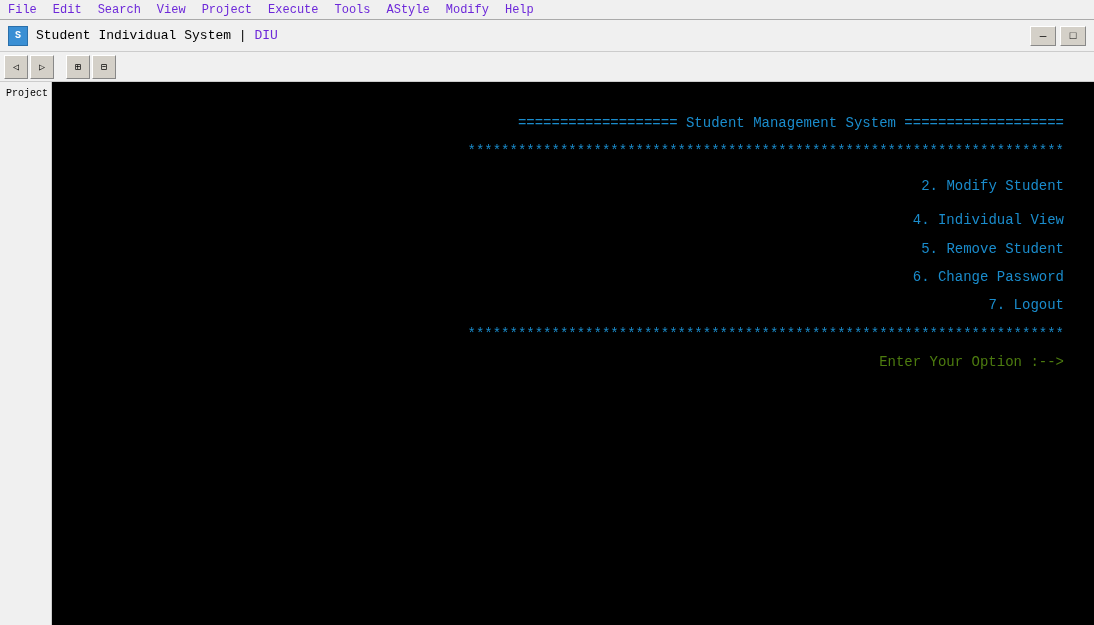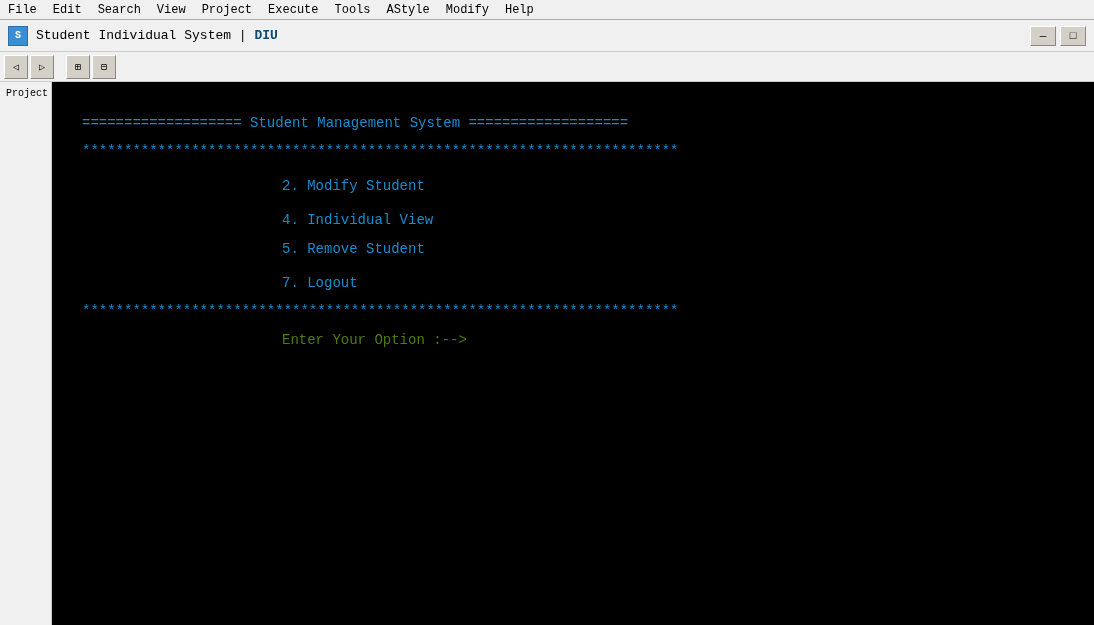--- a/index.html
+++ b/index.html
@@ -25,21 +25,21 @@
     }
 
     .menu-bar {
       height: 20px;
       background: #f0f0f0;
       display: flex;
       align-items: center;
       padding: 0 4px;
       gap: 8px;
       font-size: 12px;
-      color: #000000;
+      color: #6d28d9;
       border-bottom: 1px solid #aaa;
     }
 
     .menu-bar span {
       padding: 0 4px;
       cursor: pointer;
     }
 
     .title-bar {
       height: 32px;
@@ -64,22 +64,22 @@
       font-weight: bold;
     }
 
     .title-text {
       font-size: 13px;
       color: #000;
       flex: 1;
     }
 
     .title-diu {
-      color: #0c4a6e;
-      font-weight: bold;
+      color: #6d28d9;
+      font-weight: normal;
     }
 
     .title-controls {
       display: flex;
       gap: 4px;
     }
 
     .title-btn {
       width: 26px;
       height: 20px;
@@ -149,20 +149,21 @@
       overflow: auto;
       font-family: 'Courier New', Courier, monospace;
       font-size: 14px;
       color: #1a8ccc;
       line-height: 1.6;
     }
 
     .terminal-line {
       white-space: pre;
       color: #1a8ccc;
+      text-align: right;
     }
 
     .terminal-line.header {
       color: #1a8ccc;
     }
 
     .terminal-line.menu-item {
       color: #1a8ccc;
       padding-left: 0;
     }
@@ -231,20 +232,21 @@
         <div class="spacer-line"></div>
 
         <div class="spacer-line"></div>
         <div class="terminal-line menu-item" style="padding-left: 200px;">2. Modify Student</div>
         <div class="spacer-line"></div>
         <div class="spacer-line"></div>
         <div class="terminal-line menu-item" style="padding-left: 200px;">4. Individual View</div>
         <div class="spacer-line"></div>
         <div class="terminal-line menu-item" style="padding-left: 200px;">5. Remove Student</div>
         <div class="spacer-line"></div>
+        <div class="terminal-line menu-item" style="padding-left: 200px;">6. Change Password</div>
         <div class="spacer-line"></div>
         <div class="terminal-line menu-item" style="padding-left: 200px;">7. Logout</div>
         <div class="spacer-line"></div>
 
         <div class="terminal-line">***********************************************************************</div>
         <div class="spacer-line"></div>
         <div class="terminal-line prompt" style="padding-left: 200px;">Enter Your Option :--&gt;</div>
 
       </div>
     </div>

